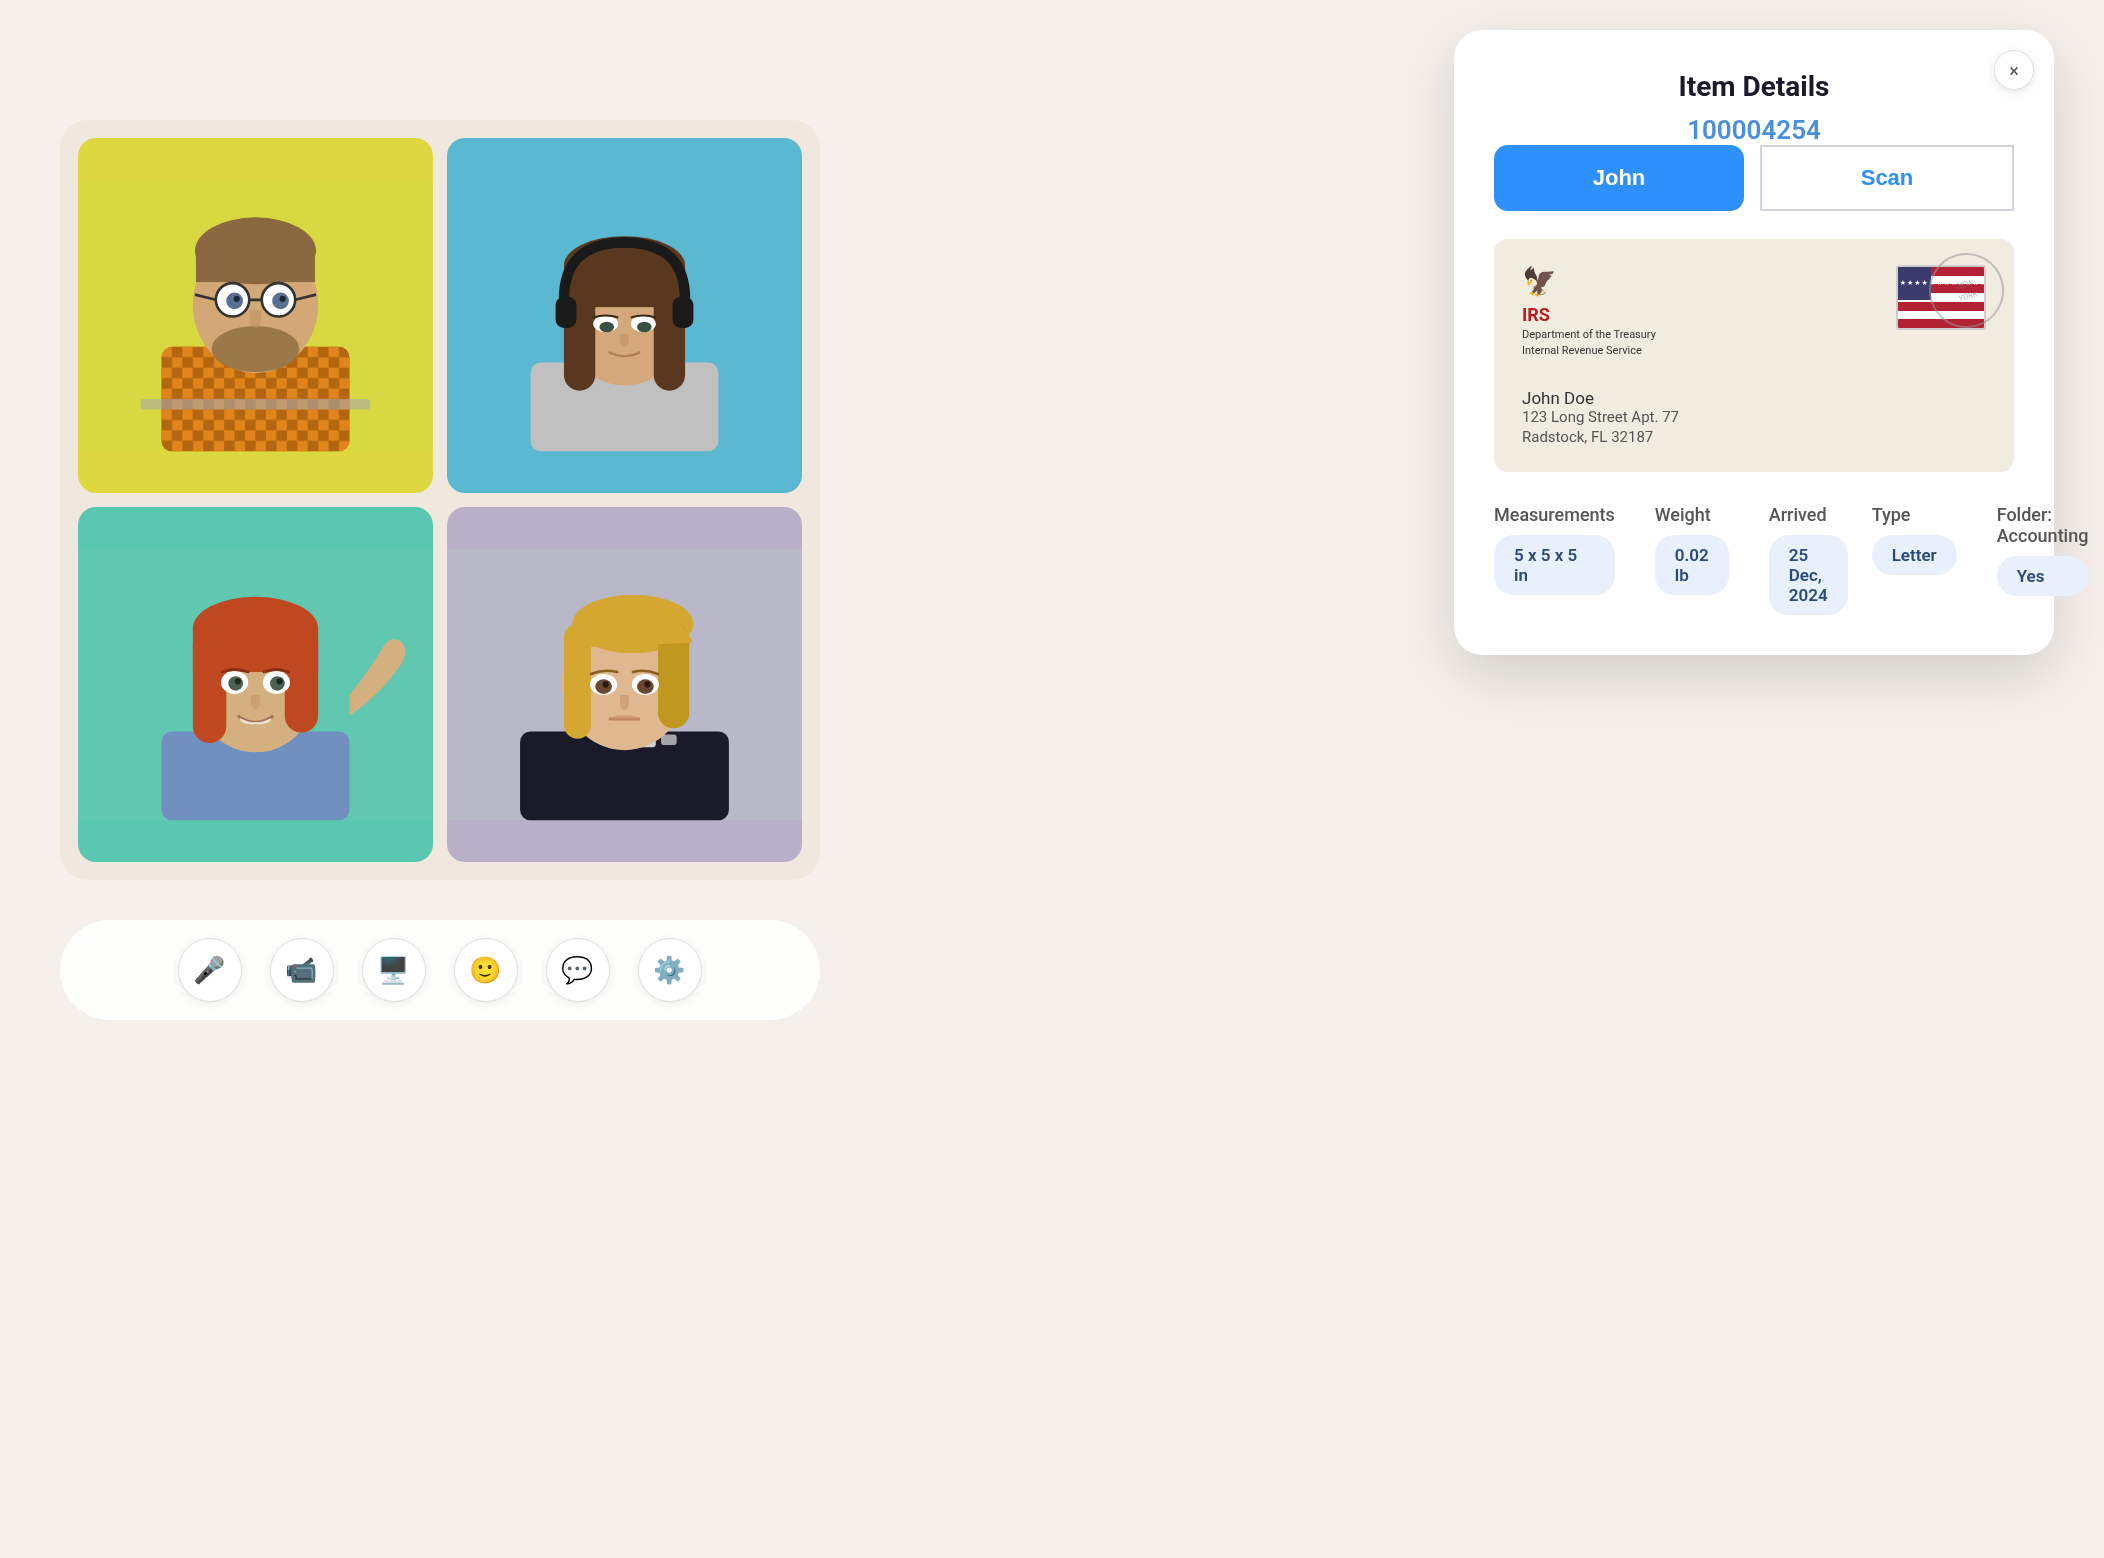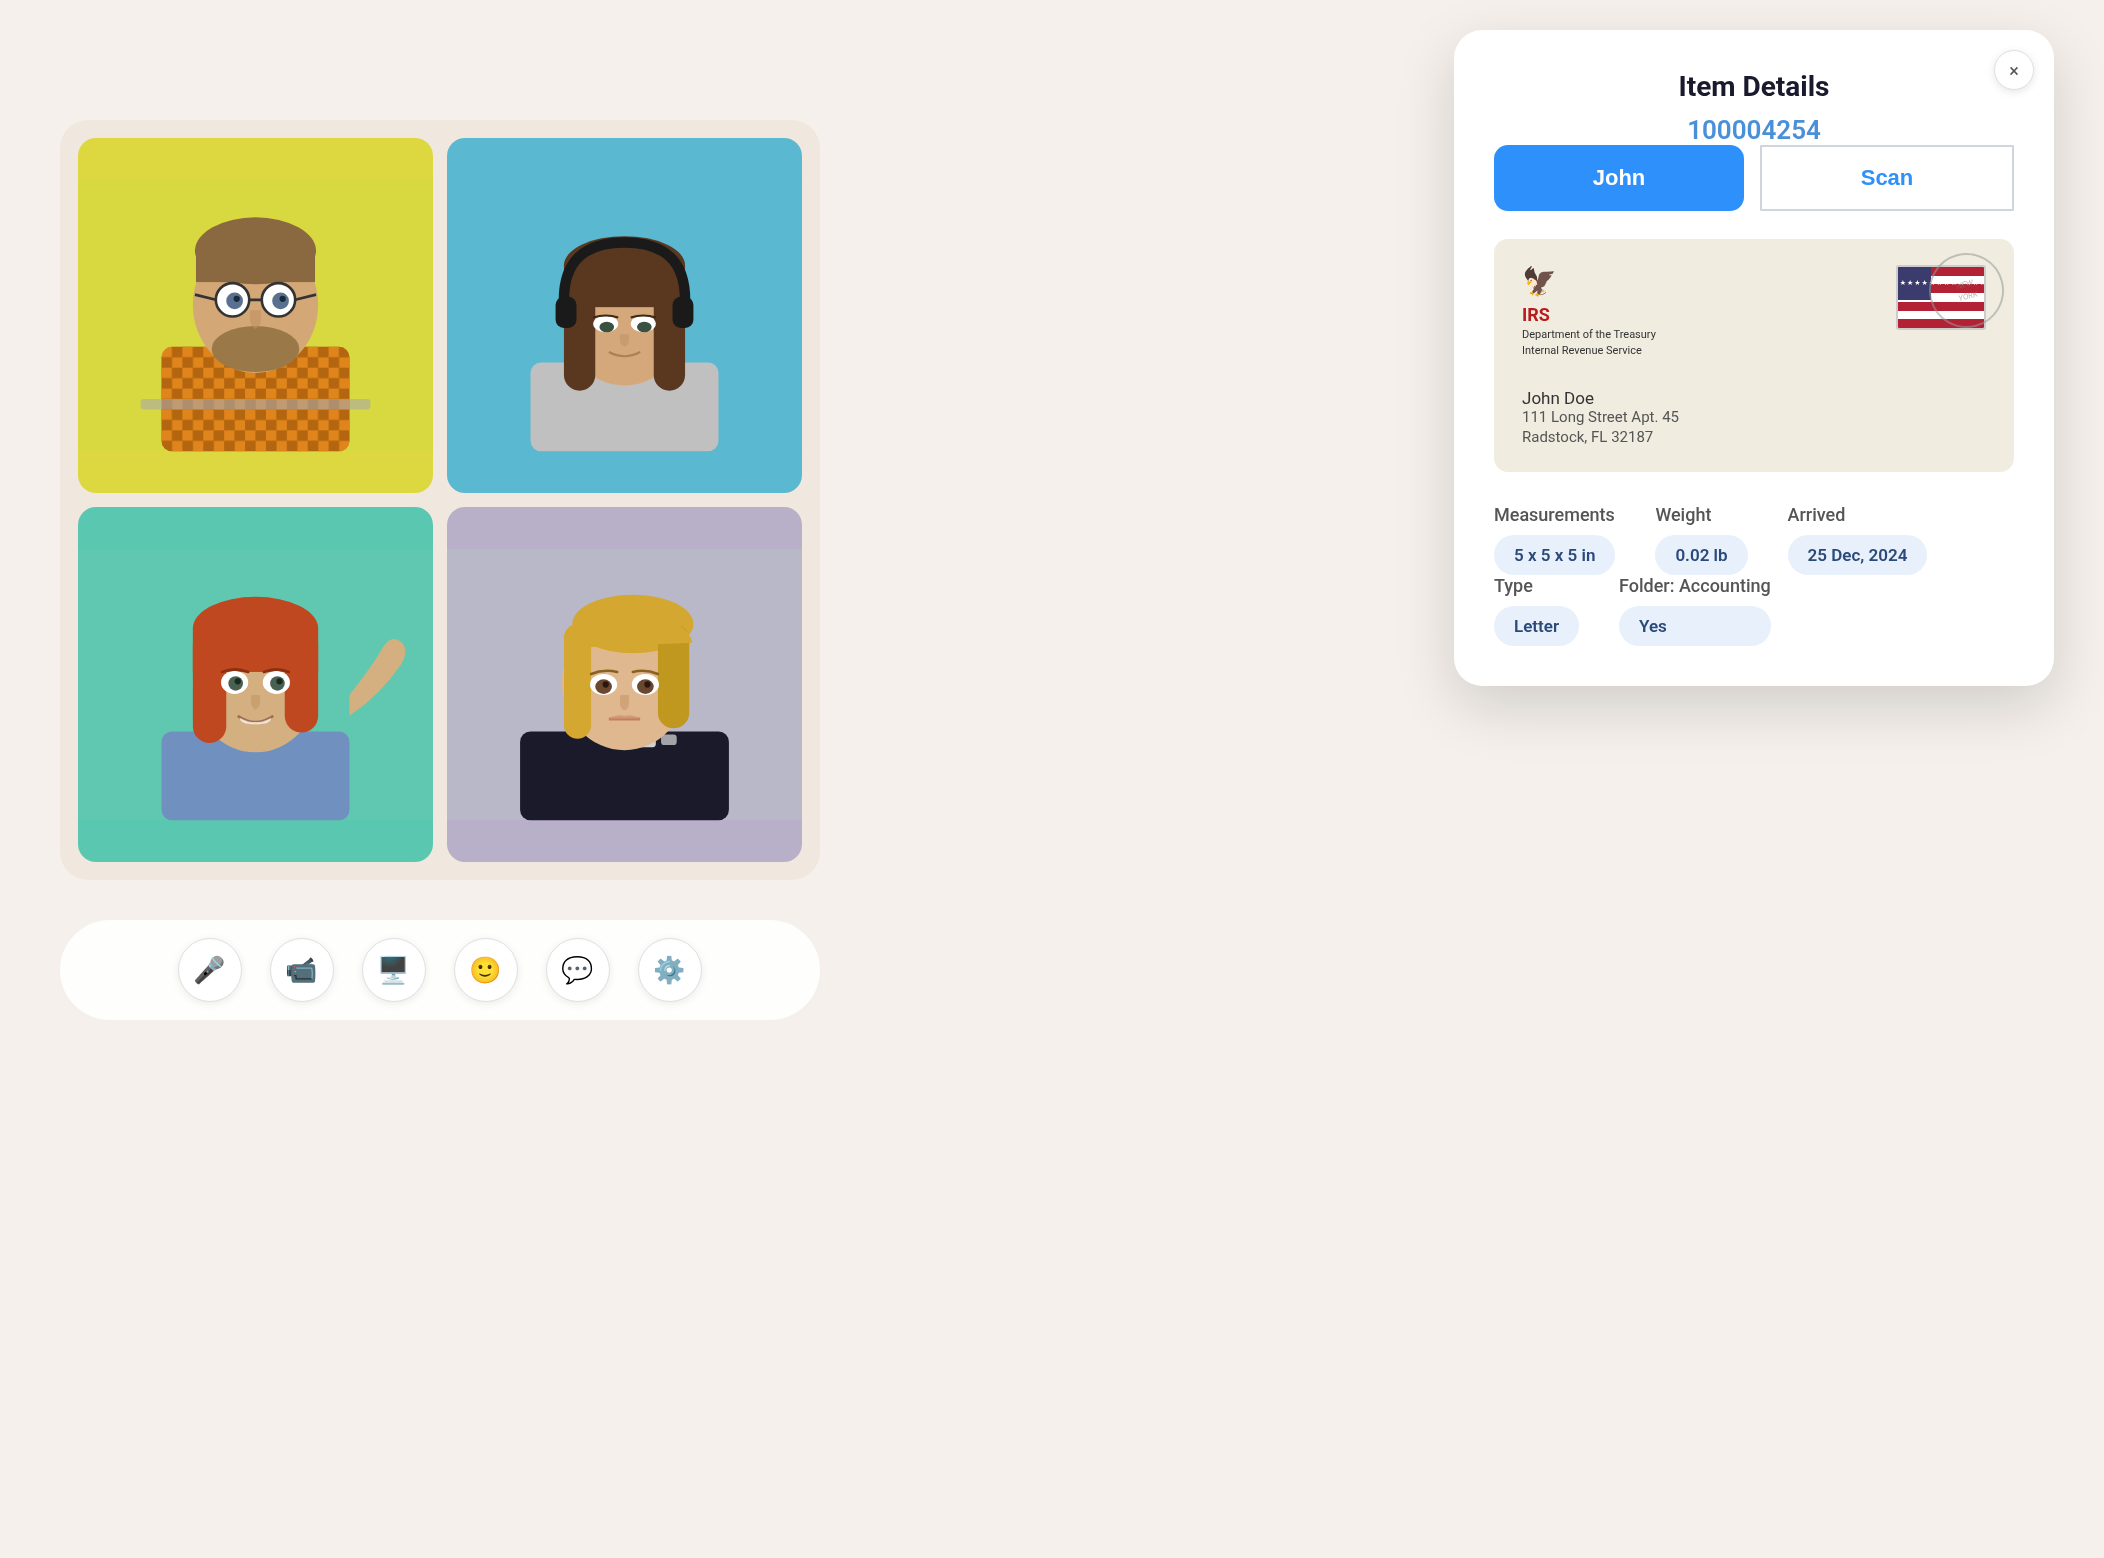--- a/index.html
+++ b/index.html
@@ -244,21 +244,21 @@
     }
 
     .envelope-city {
       font-size: 15px;
       color: #555;
     }
 
     
     .details-grid {
       display: flex;
-      flex-direction: column;
+      gap: 24px;
     }
 
     .detail-row {
       display: flex;
       gap: 40px;
       align-items: flex-start;
     }
 
     .detail-col {
       display: flex;
@@ -514,21 +514,21 @@
         <div style="position:absolute; top:14px; right:10px; width:75px; height:75px; border: 2.5px solid #999; border-radius:50%; display:flex; align-items:center; justify-content:center; opacity:0.55; transform:rotate(-15deg); pointer-events:none;">
           <div style="text-align:center; font-size:8px; color:#777; font-style:italic; line-height:1.4;">
             NEW<br>YORK
           </div>
         </div>
       </div>
     </div>
 
     <div class="envelope-address">
       <div class="envelope-name">John Doe</div>
-      <div class="envelope-street">111 Long Street Apt. 45</div>
+      <div class="envelope-street">123 Long Street Apt. 77</div>
       <div class="envelope-city">Radstock, FL 32187</div>
     </div>
   </div>
 
   <div class="details-grid">
     <div class="detail-row">
       <div class="detail-col">
         <div class="detail-label">Measurements</div>
         <div class="detail-badge">5 x 5 x 5 in</div>
       </div>

